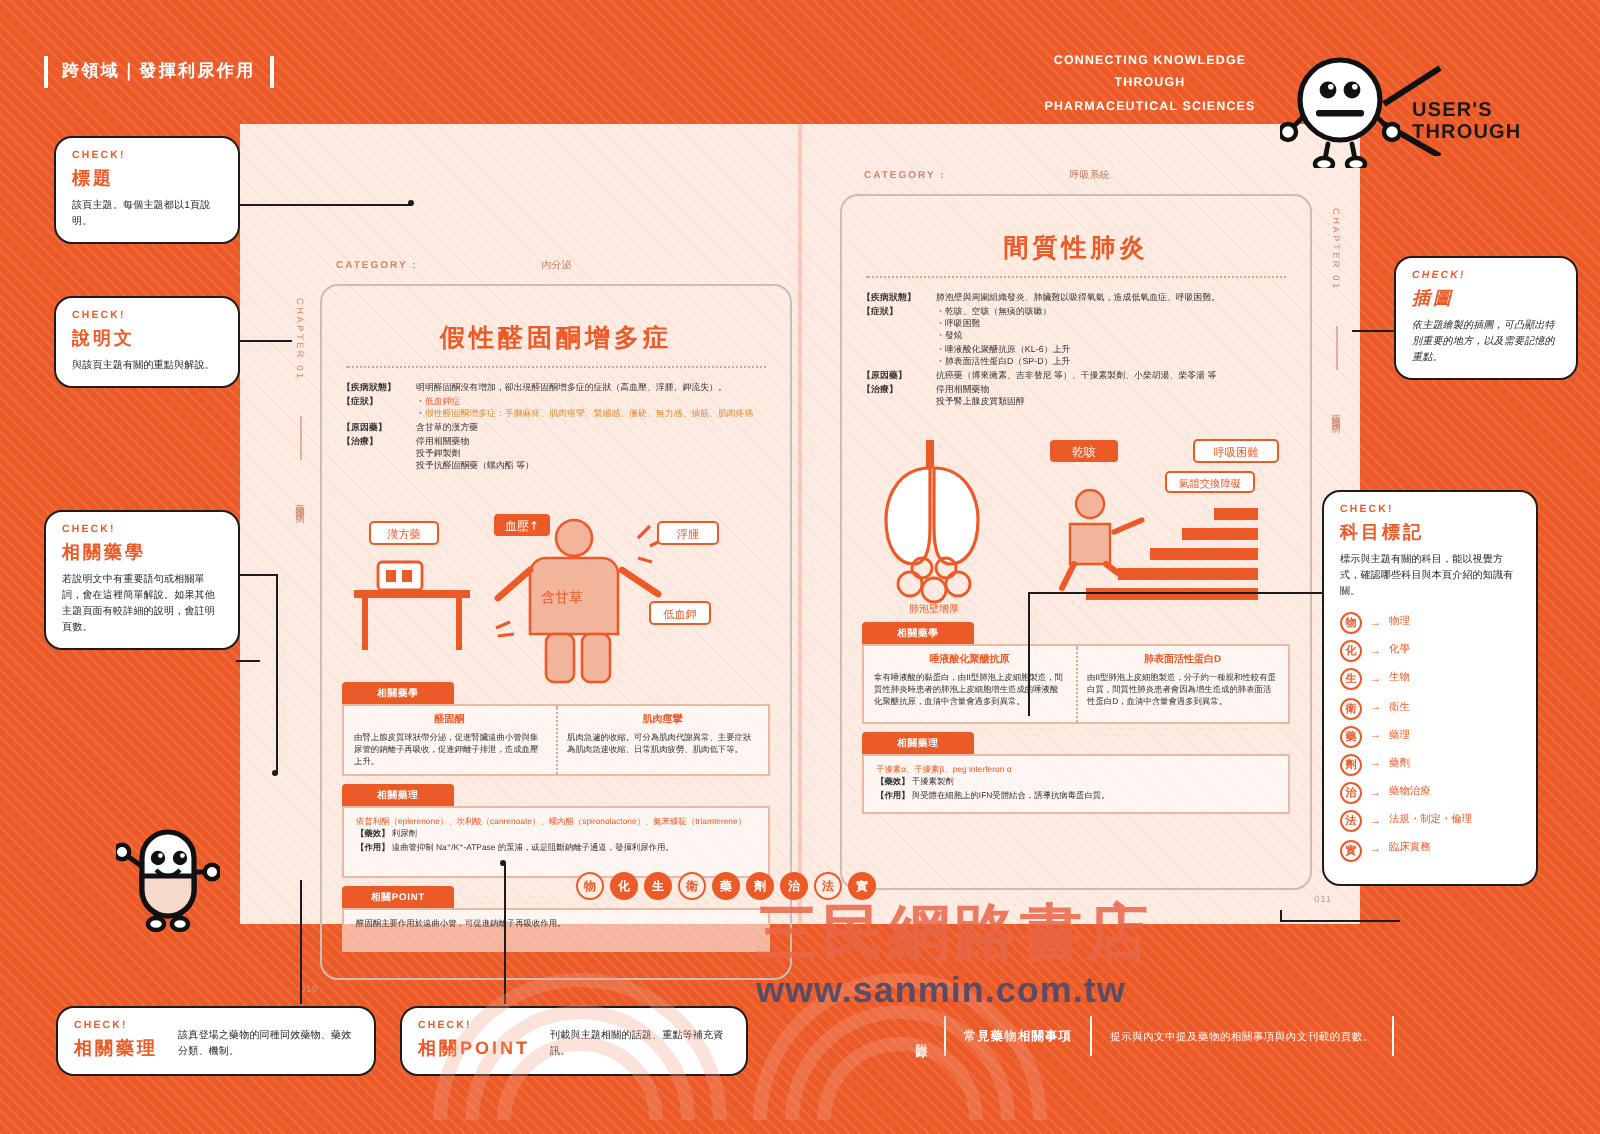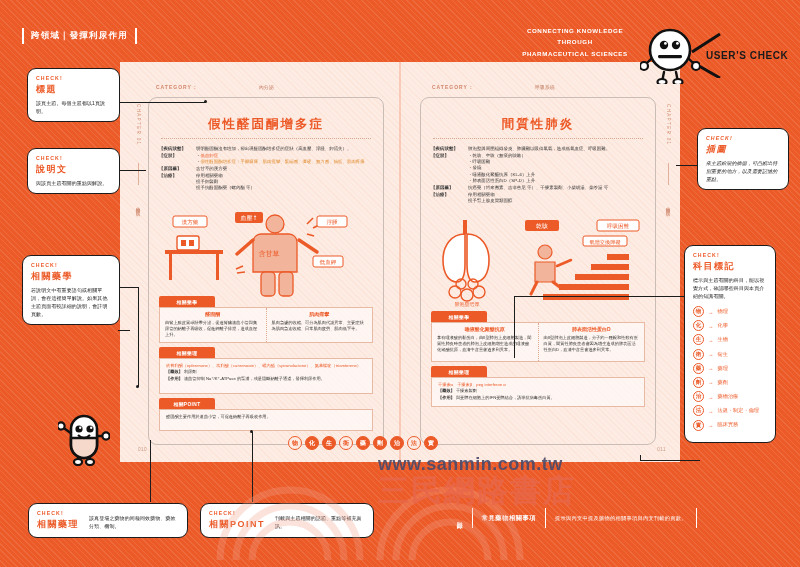--- a/index.html
+++ b/index.html
@@ -62,21 +62,21 @@
     background-image: repeating-linear-gradient(
       45deg, rgba(236,90,40,0.055) 0 1px, rgba(0,0,0,0) 1px 4px);
     pointer-events:none;
   }
   #gutter {
     position:absolute; left:279px; top:0; width:2px; height:400px;
     background:rgba(236,90,40,0.22);
   }
 
   .page { position:absolute; top:0; width:280px; height:400px; }
-  #page-left { left:4px; }
+  #page-left { left:16px;margin-top:45px; }
   #page-right { left:280px; }
 
   .cat-row {
     position:absolute; top:22px; left:32px; right:14px;
     display:flex; align-items:baseline;
   }
   .cat-label { font-size:5px; color:#d2856a; letter-spacing:1px; font-weight:bold;}
   .cat-value { font-size:5px; color:#c07a60; margin-left:62px; }
 
   .chapter-rail {
@@ -231,21 +231,21 @@
   <div id="tagline-wrap">
     <span class="tag-bar"></span>
     <span id="tagline">跨領域｜發揮利尿作用</span>
     <span class="tag-bar"></span>
   </div>
   <div id="eng-tagline">
     <div>CONNECTING KNOWLEDGE</div>
     <div>THROUGH</div>
     <div>PHARMACEUTICAL SCIENCES</div>
   </div>
-  <div id="manual-label">USER'S CHECK</div>
+  <div id="manual-label">USER'S THROUGH</div>
 </div>
 
 <svg id="mascot-top" viewBox="0 0 60 62">
   <g stroke="#111" stroke-width="2.4" fill="#fff" stroke-linecap="round">
     <path d="M14 34 L4 44"></path>
       <path d="M46 34 L56 44"></path>
     <path d="M24 50 L22 60"></path>
       <path d="M36 50 L38 60"></path>
   </g>
   <circle cx="30" cy="28" r="20" fill="#fff" stroke="#111" stroke-width="2.6"></circle>
@@ -572,21 +572,21 @@
   </div>
   <div class="cb">刊載與主題相關的話題、重點等補充資訊。</div>
 </div>
 
 <div class="callout" style="left:697px; top:128px; width:92px;font-style:italic;">
   <div class="ck">CHECK!</div>
   <div class="ct">插圖</div>
   <div class="cb">依主題繪製的插圖，可凸顯出特別重要的地方，以及需要記憶的重點。</div>
 </div>
 
-<div class="callout" style="left:684px; top:245px; width:92px; padding-bottom:8px;">
+<div class="callout" style="left:661px; top:245px; width:108px; padding-bottom:8px;">
   <div class="ck">CHECK!</div>
   <div class="ct">科目標記</div>
   <div class="cb">標示與主題有關的科目，能以視覺方式，確認哪些科目與本頁介紹的知識有關。</div>
 
   <div id="subject-legend">
     <div class="legend-row">
       <span class="legend-badge">物</span>
       <span class="legend-arrow">→</span>
       <span class="legend-text">物理</span>
     </div>
@@ -646,15 +646,15 @@
   <g fill="none" stroke="#f2a08a" stroke-width="7">
     <path d="M20 120 A70 70 0 0 1 160 120"></path>
     <path d="M36 120 A54 54 0 0 1 144 120"></path>
     <path d="M52 120 A38 38 0 0 1 128 120"></path>
     <path d="M180 120 A70 70 0 0 1 320 120"></path>
     <path d="M196 120 A54 54 0 0 1 304 120"></path>
     <path d="M212 120 A38 38 0 0 1 288 120"></path>
   </g>
 </svg>
 <div id="watermark">
+  <div id="wm-cn">三民網路書店</div>
   <div id="wm-url">www.sanmin.com.tw</div>
-  <div id="wm-cn">三民網路書店</div>
 </div>
 
 </body></html>

